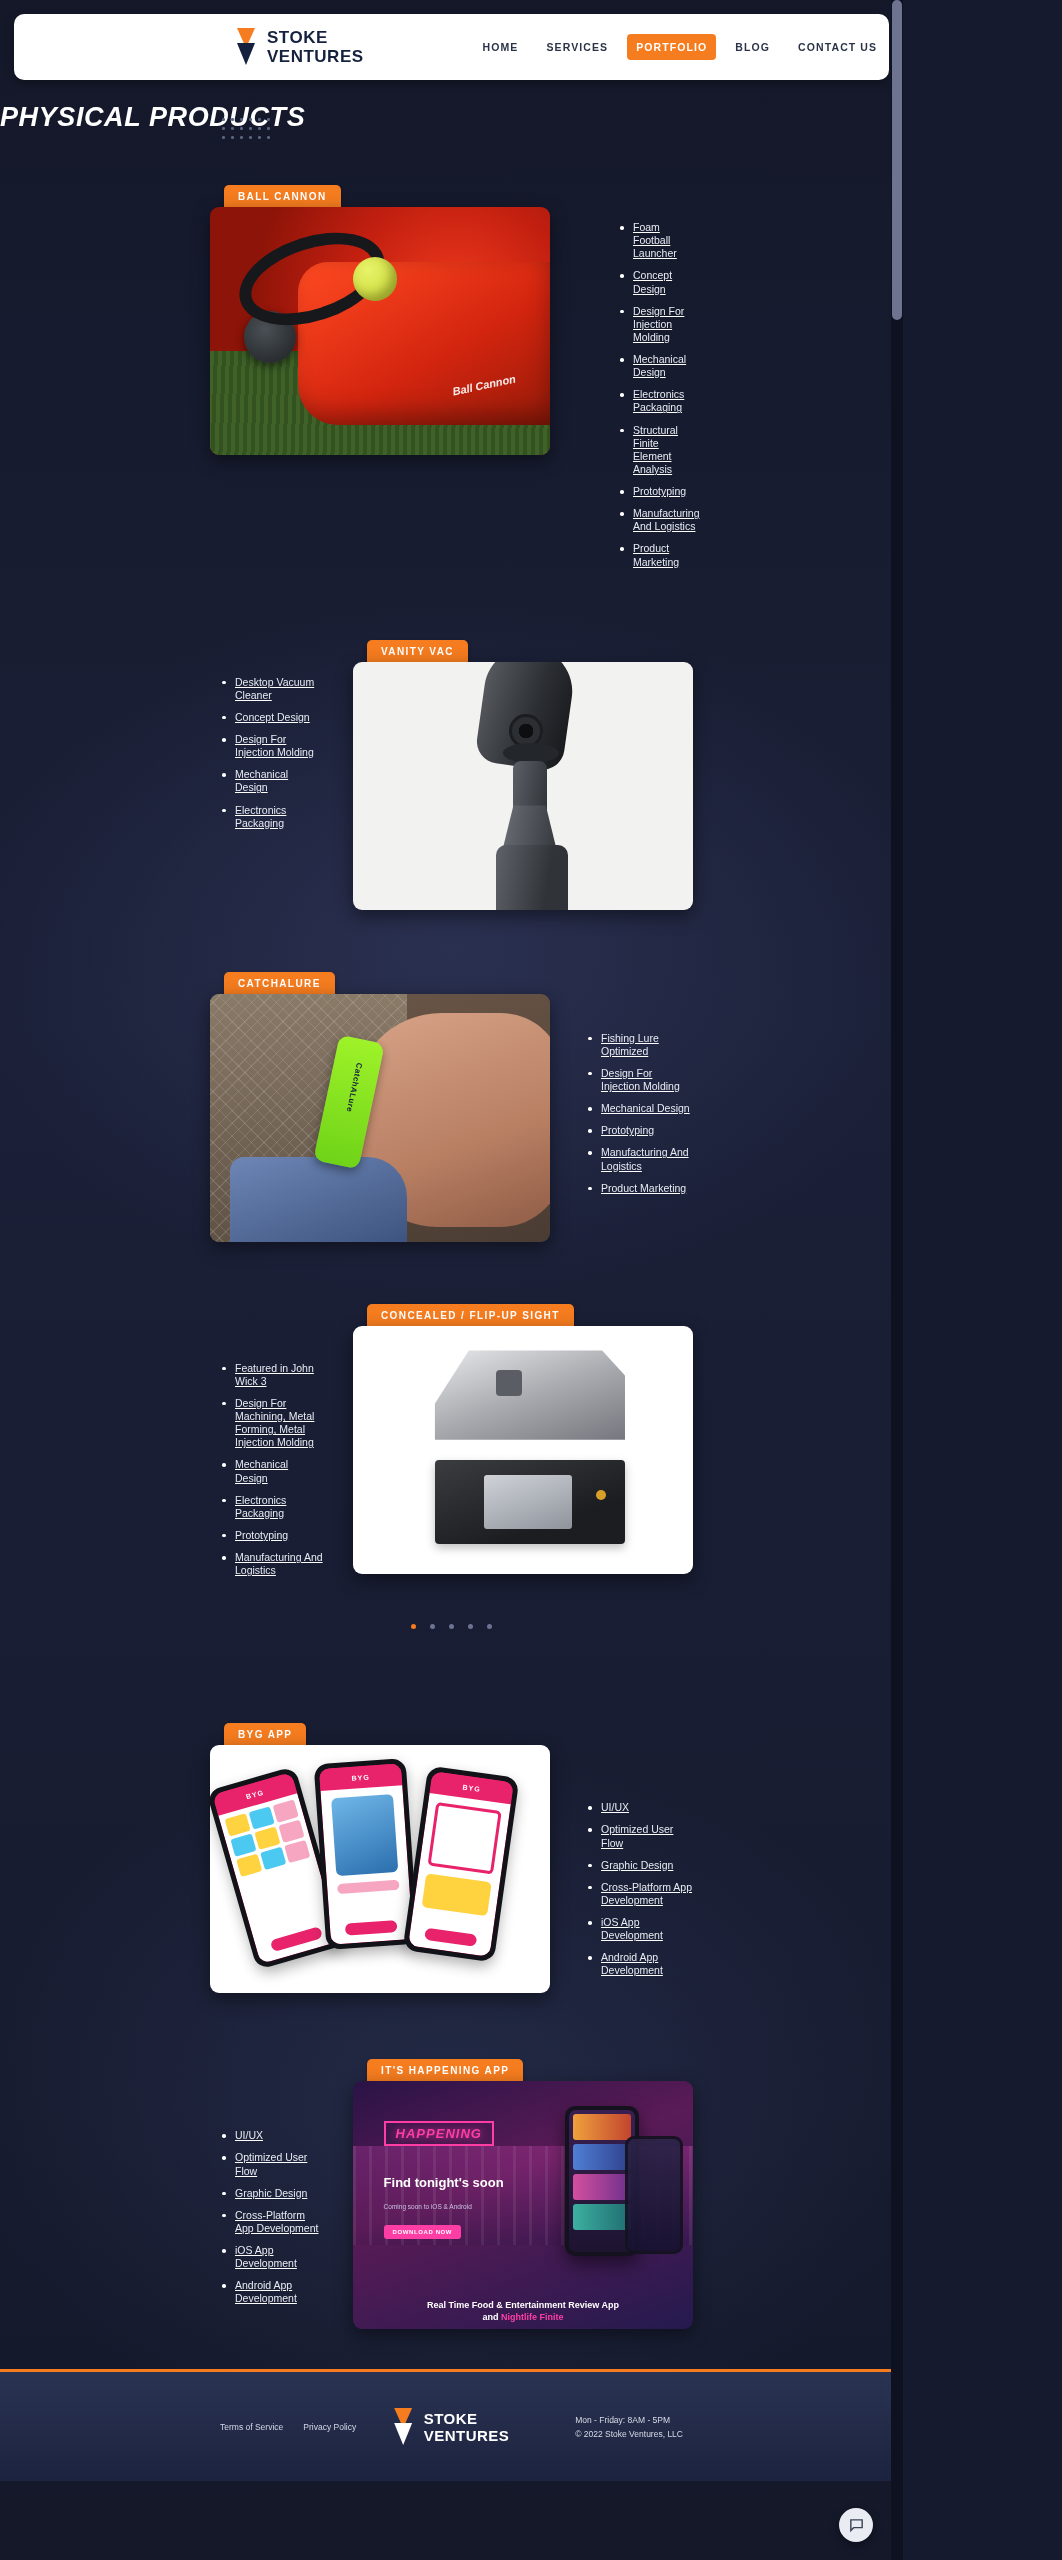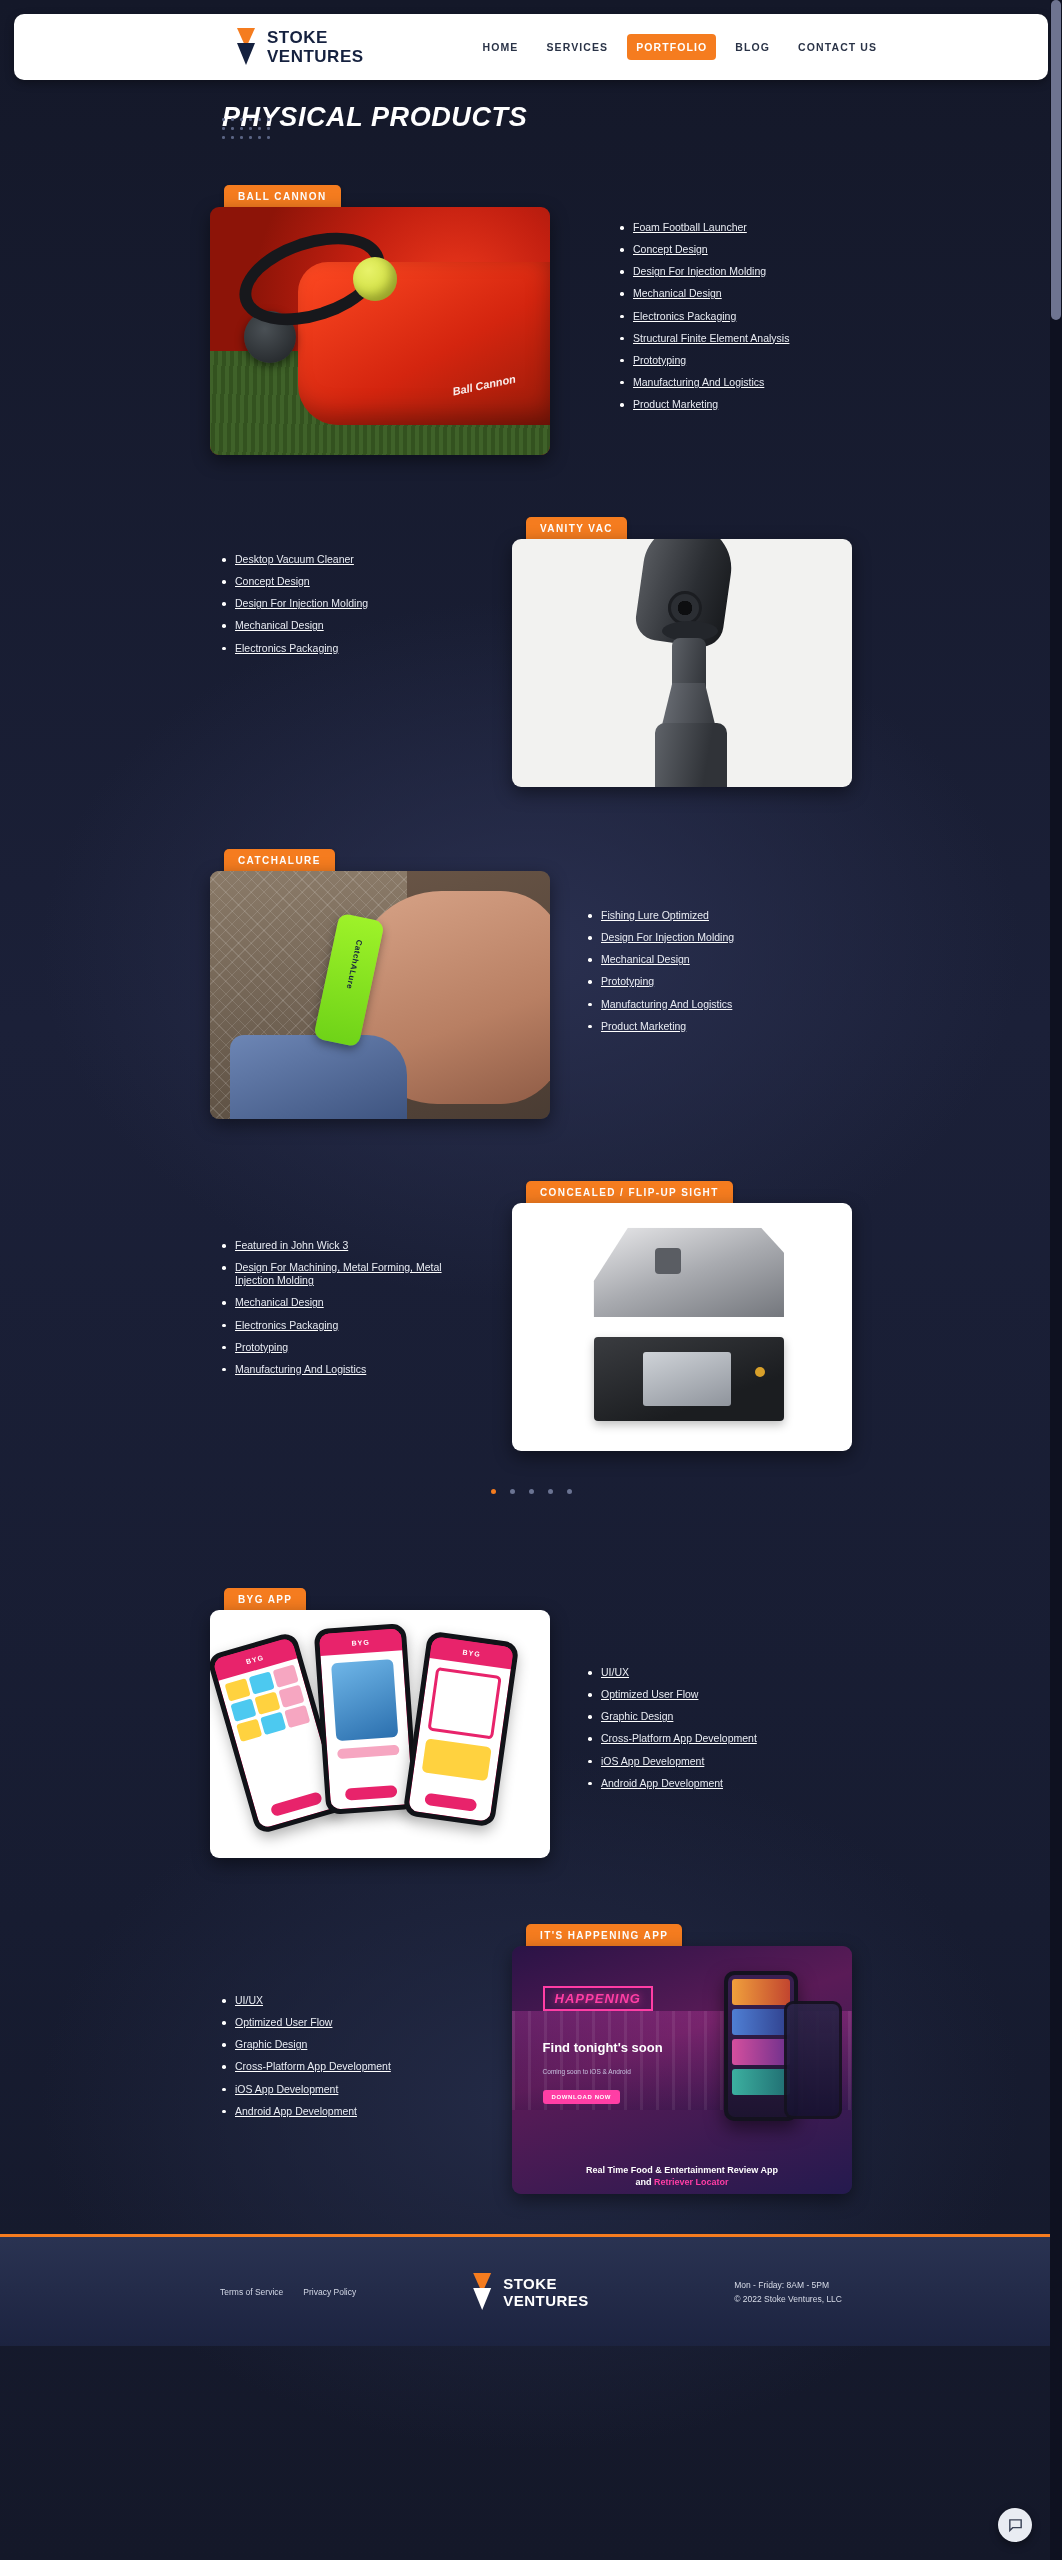--- a/index.html
+++ b/index.html
@@ -6,21 +6,21 @@
   body {
     width: 1062px;
     min-height: 2560px;
     background: #151a2e;
     font-family: "Liberation Sans", sans-serif;
     color: #ffffff;
     position: relative;
     overflow-x: hidden;
   }
   .page {
-    width: 1062px;
+    width: 903px;
     min-height: 2560px;
     position: relative;
     background:
       radial-gradient(ellipse 700px 500px at 50% 950px, #2a3050 0%, rgba(42,48,80,0) 70%),
       radial-gradient(ellipse 700px 500px at 50% 2100px, #232a46 0%, rgba(35,42,70,0) 70%),
       linear-gradient(180deg, #141829 0%, #1b2038 40%, #171c31 75%, #141829 100%);
     padding-bottom: 0;
   }
 
   
@@ -111,21 +111,20 @@
     display: block;
   }
 
   
   .section-title {
     font-size: 27px;
     font-style: italic;
     font-weight: 700;
     letter-spacing: 0.6px;
     color: #ffffff;
-    padding-left: 222px;
     padding-top: 22px;
   }
   #software-title { padding-top: 0; }
 
   
   .project {
     display: flex;
     align-items: flex-start;
     padding: 0 210px;
     position: relative;
@@ -719,21 +718,21 @@
               <div class="card"></div>
               <div class="card"></div>
             </div>
         </div>
         <div class="phone-shot2">
             <div class="sc"></div>
           </div>
         <div class="caption">
           <div>Real Time Food &amp; Entertainment Review App</div>
           <div>
-            <span>and </span><span class="pink">Retriever Locator</span>
+            <span>and </span><span class="pink">Nightlife Finite</span>
           </div>
         </div>
       </div>
     </div>
   </div>
 
   <div class="footer">
     <div class="footer-links">
       <span>Terms of Service</span>
       <span>Privacy Policy</span>

